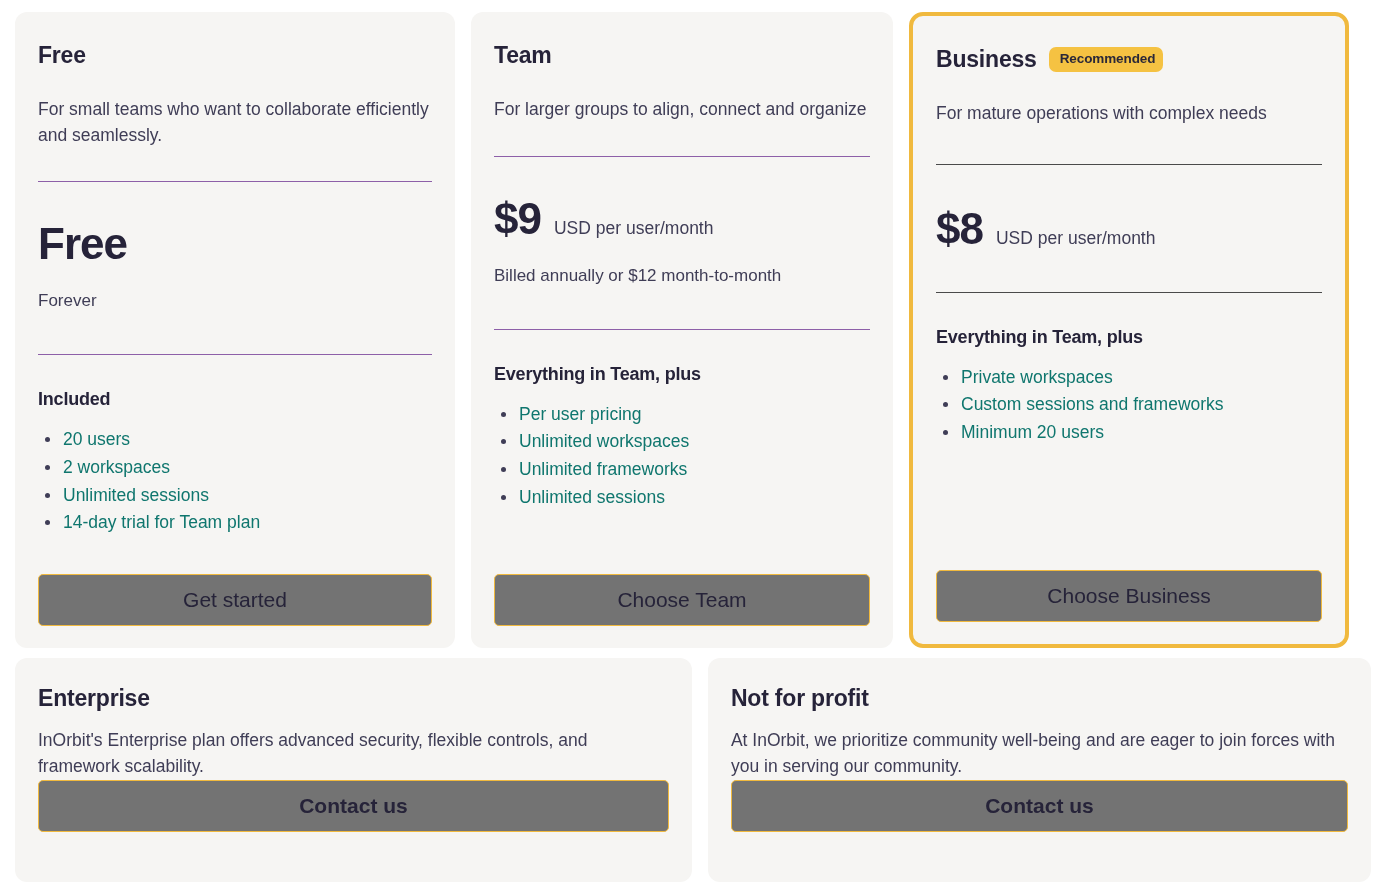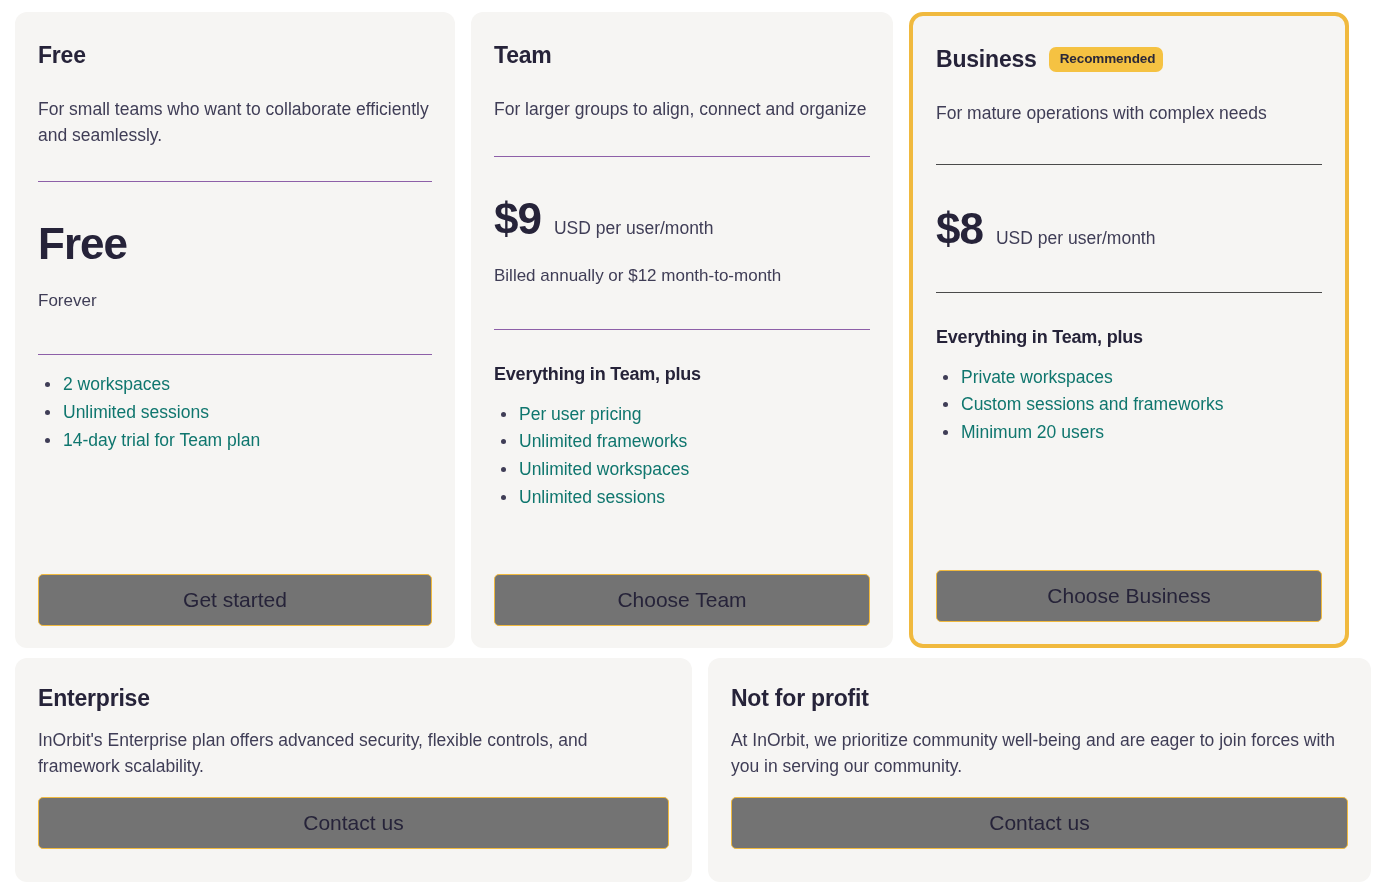--- a/index.html
+++ b/index.html
@@ -188,21 +188,21 @@
     letter-spacing: -0.2px;
   }
 
   .wide-desc {
     margin-top: 16px;
     font-size: 17.5px;
     line-height: 1.48;
     color: #3f3d56;
   }
 
-  .cta.wide { margin-top: 17px; }
+  .cta.wide { margin-top: 0; font-weight: bold; }
 </style>
 </head>
 <body>
 
 <div class="page">
 
   <div class="tier-row">
 
     <div class="card free">
       <div class="tier-head">
@@ -211,21 +211,23 @@
       <div class="tier-desc">For small teams who want to collaborate efficiently and seamlessly.</div>
       <hr class="rule r1">
       <div class="price-block">
         <div class="price-line">
           <span class="price-amount">Free</span>
           <span class="price-unit"></span>
         </div>
         <div class="price-sub">Forever</div>
       </div>
       <hr class="rule r2">
+      <div class="features-title">Included</div>
       <ul class="features">
+        <li>20 users</li>
         <li>2 workspaces</li>
         <li>Unlimited sessions</li>
         <li>14-day trial for Team plan</li>
       </ul>
       <button class="cta">Get started</button>
     </div>
 
     <div class="card team">
       <div class="tier-head">
         <div class="tier-name">Team</div>
@@ -236,22 +238,22 @@
         <div class="price-line">
           <span class="price-amount">$9</span>
           <span class="price-unit">USD per user/month</span>
         </div>
         <div class="price-sub">Billed annually or $12 month-to-month</div>
       </div>
       <hr class="rule r2">
       <div class="features-title">Everything in Team, plus</div>
       <ul class="features">
         <li>Per user pricing</li>
+        <li>Unlimited workspaces</li>
         <li>Unlimited frameworks</li>
-        <li>Unlimited workspaces</li>
         <li>Unlimited sessions</li>
       </ul>
       <button class="cta">Choose Team</button>
     </div>
 
     <div class="card business">
       <div class="tier-head">
         <div class="tier-name">Business</div>
         <span class="badge">Recommended</span>
       </div>

